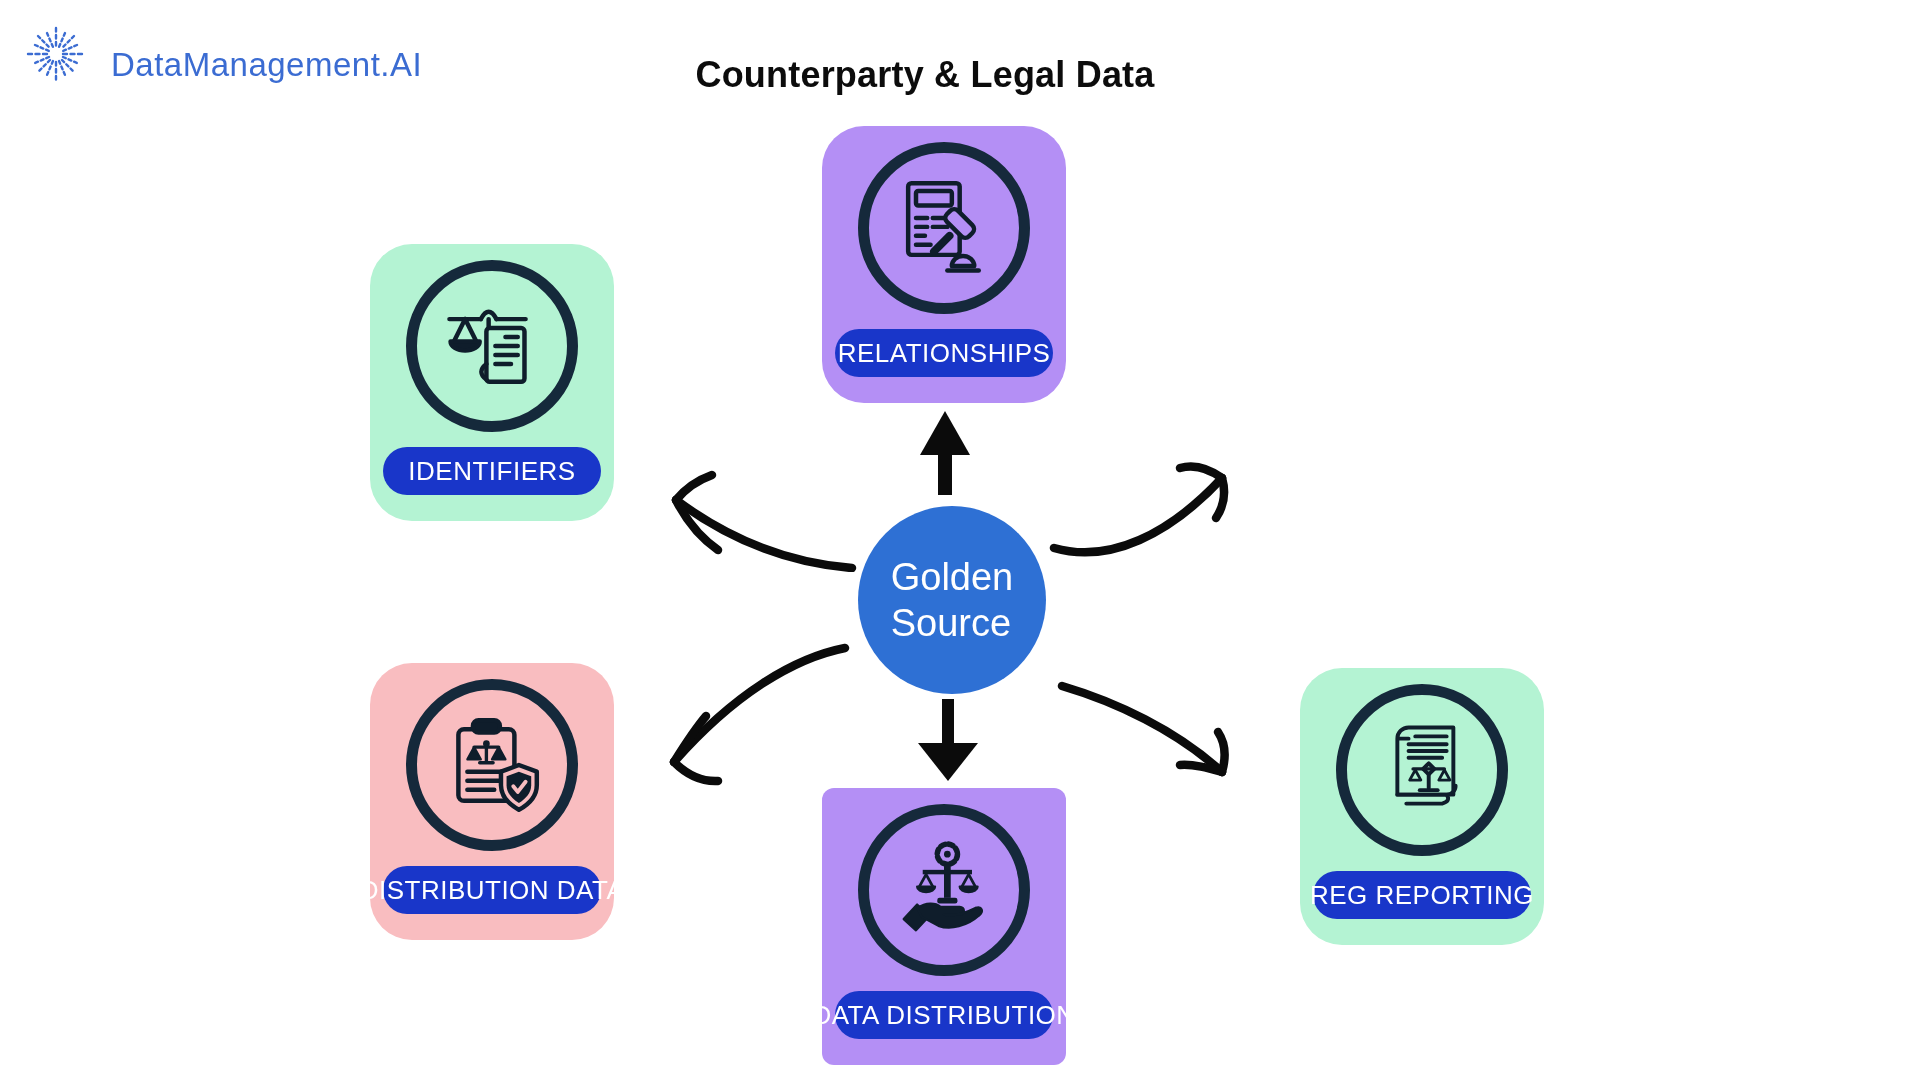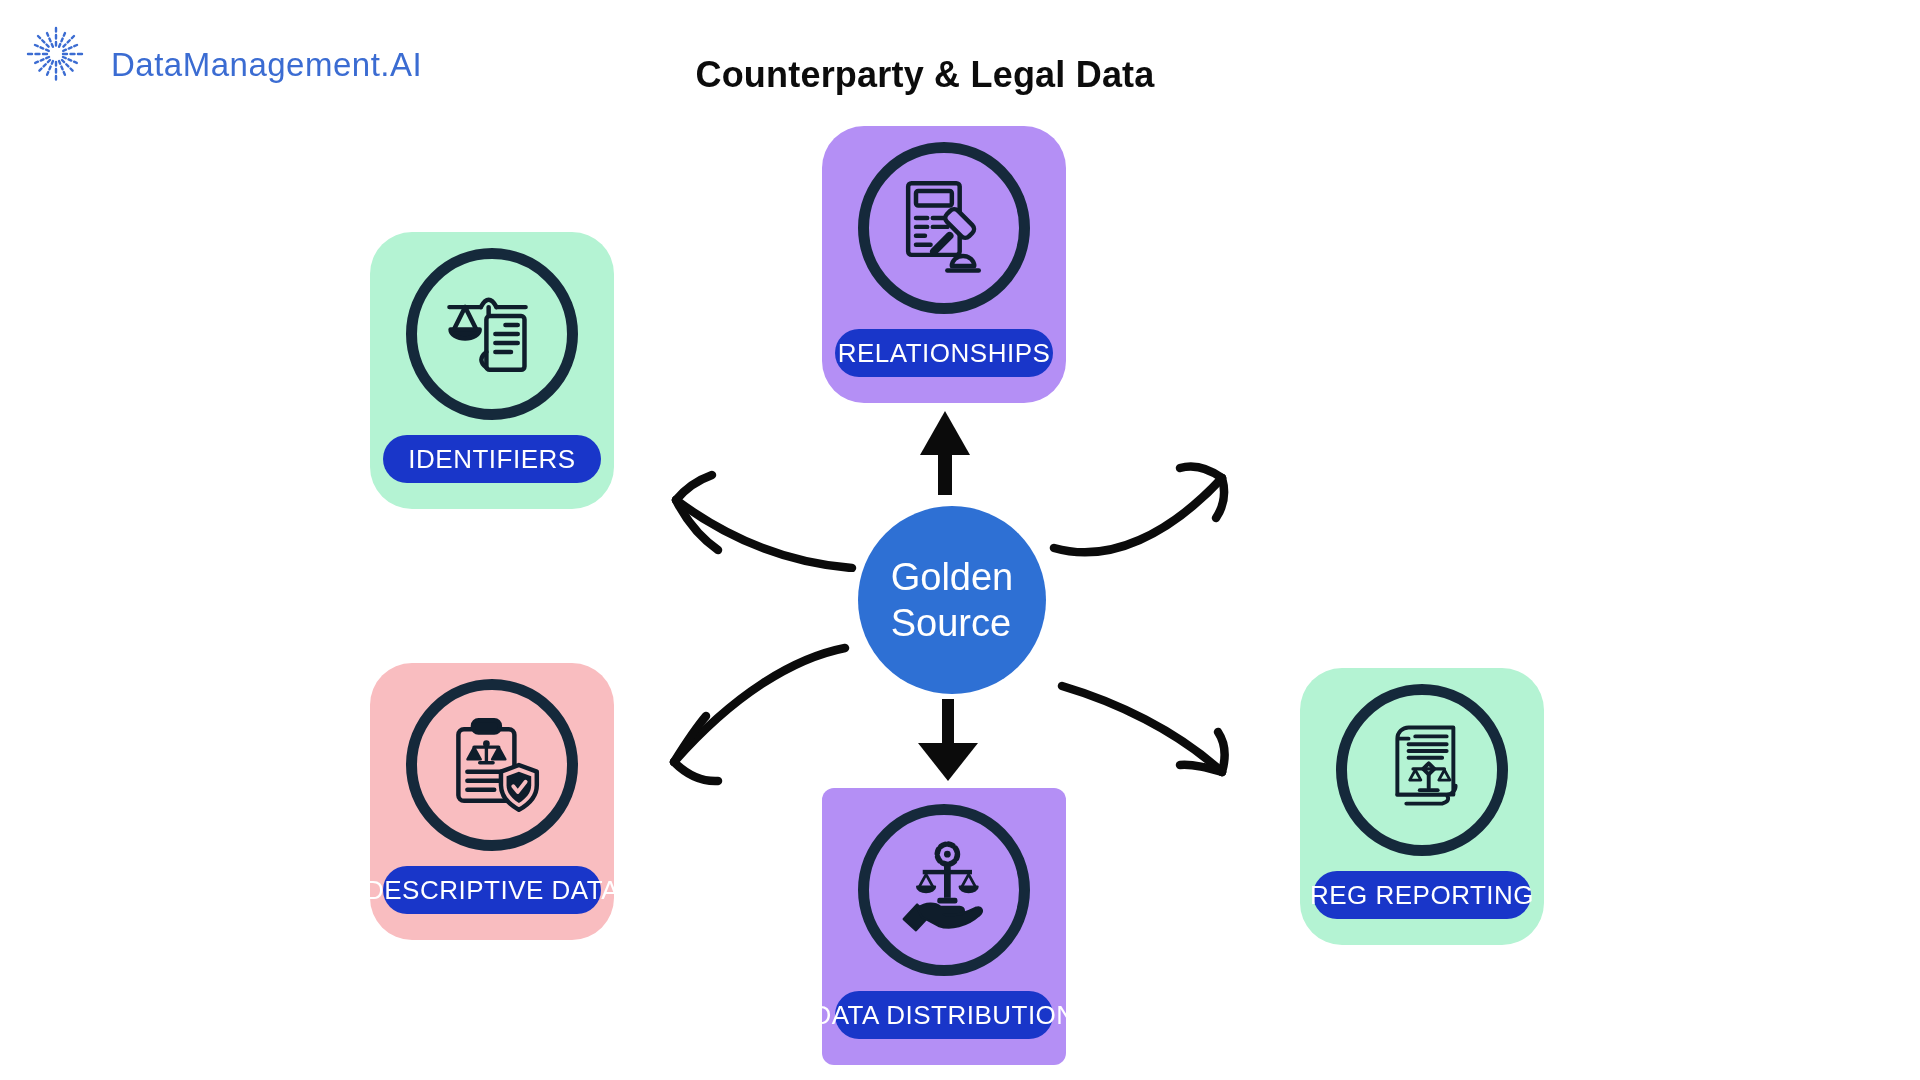--- a/index.html
+++ b/index.html
@@ -12,21 +12,21 @@
 
   
   .title{position:absolute;left:0;right:70px;top:54px;margin:0;text-align:center;
          font-size:36px;font-weight:700;color:#0c0c0c;letter-spacing:.2px;}
 
   
   .card{position:absolute;width:244px;height:277px;border-radius:42px;}
   .card--mint{background:#b4f3d3;}
   .card--purple{background:#b48ff5;}
   .card--pink{background:#f9bdc0;}
-  .pos-identifiers{left:370px;top:232px;text-align:center;}
+  .pos-identifiers{left:370px;top:244px;text-align:center;}
   .pos-relationships{left:822px;top:126px;}
   .pos-credit{left:1300px;top:231px;}
   .pos-descriptive{left:370px;top:663px;}
   .pos-distribution{left:822px;top:788px;border-radius:12px;}
   .pos-reg{left:1300px;top:668px;}
 
   .ring{width:150px;height:150px;border:11px solid #15293b;border-radius:50%;
         margin:16px auto 0;display:flex;align-items:center;justify-content:center;}
   .ring svg{width:112px;height:112px;}
 
@@ -117,21 +117,21 @@
         <path d="M34 34 L28 45 H40 Z" fill="#0f1d2b" stroke-width="2"></path>
         <path d="M56 34 L50 45 H62 Z" fill="#0f1d2b" stroke-width="2"></path>
         <path d="M39 48 h12" stroke-width="3"></path>
         <path d="M28 56 h34 M28 64 h34 M28 72 h24"></path>
         <path d="M74 50 L90 56 V68 C90 78 83 85 74 90 C65 85 58 78 58 68 V56 Z" fill="#f9bdc0"></path>
         <path d="M74 56 L85 60 V68 C85 75 80 80 74 84 C68 80 63 75 63 68 V60 Z" fill="#0f1d2b" stroke="none"></path>
         <path d="M69 69 l4 5 7 -9" stroke="#f9bdc0" stroke-width="3.5"></path>
       </svg>
     </div>
     <div class="pill">
-      <span>DESCRIPTIVE DATA</span>
+      <span>DISTRIBUTION DATA</span>
     </div>
   </section>
 
   <section class="card card--purple pos-distribution">
     <div class="ring">
       <svg viewBox="0 0 100 100" fill="none" stroke="#0f1d2b" stroke-width="4" stroke-linecap="round" stroke-linejoin="round">
         <circle cx="53" cy="18" r="9" stroke-width="5" stroke-dasharray="4 3.2"></circle>
         <circle cx="53" cy="18" r="3" fill="#0f1d2b" stroke="none"></circle>
         <rect x="50" y="27" width="6" height="30" fill="#0f1d2b" stroke="none"></rect>
         <rect x="31" y="32" width="44" height="4" fill="#0f1d2b" stroke="none"></rect>

